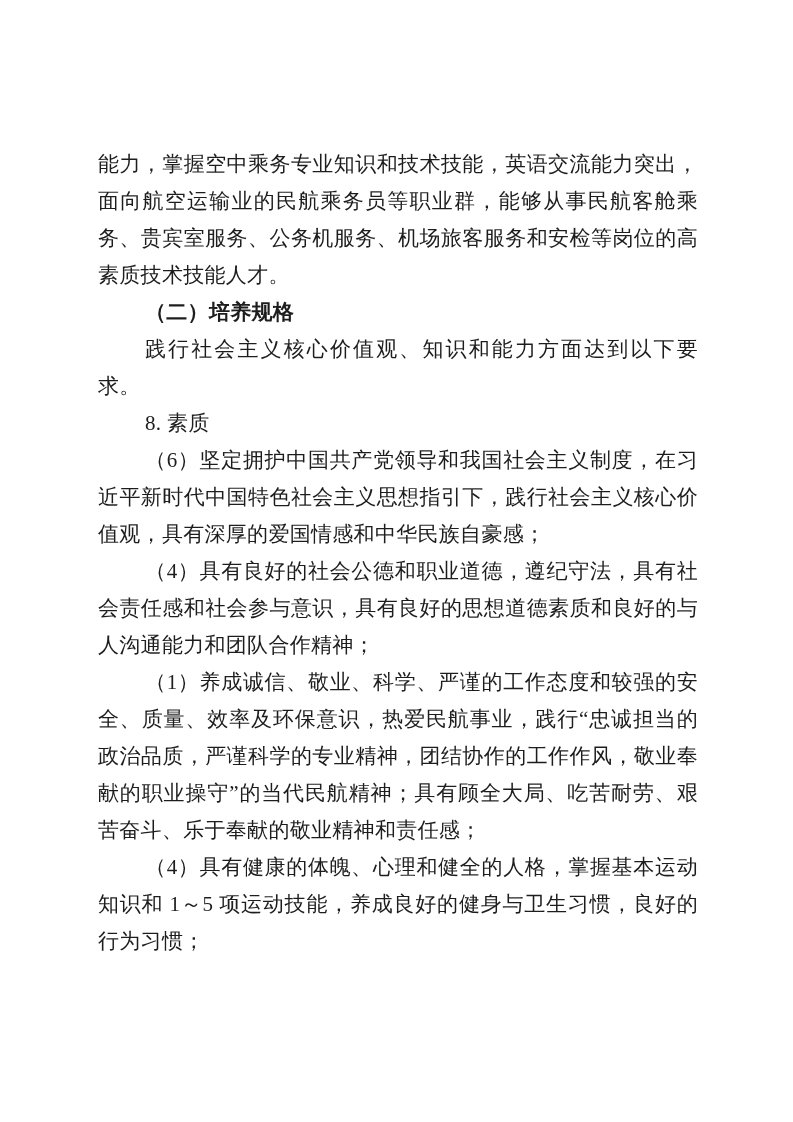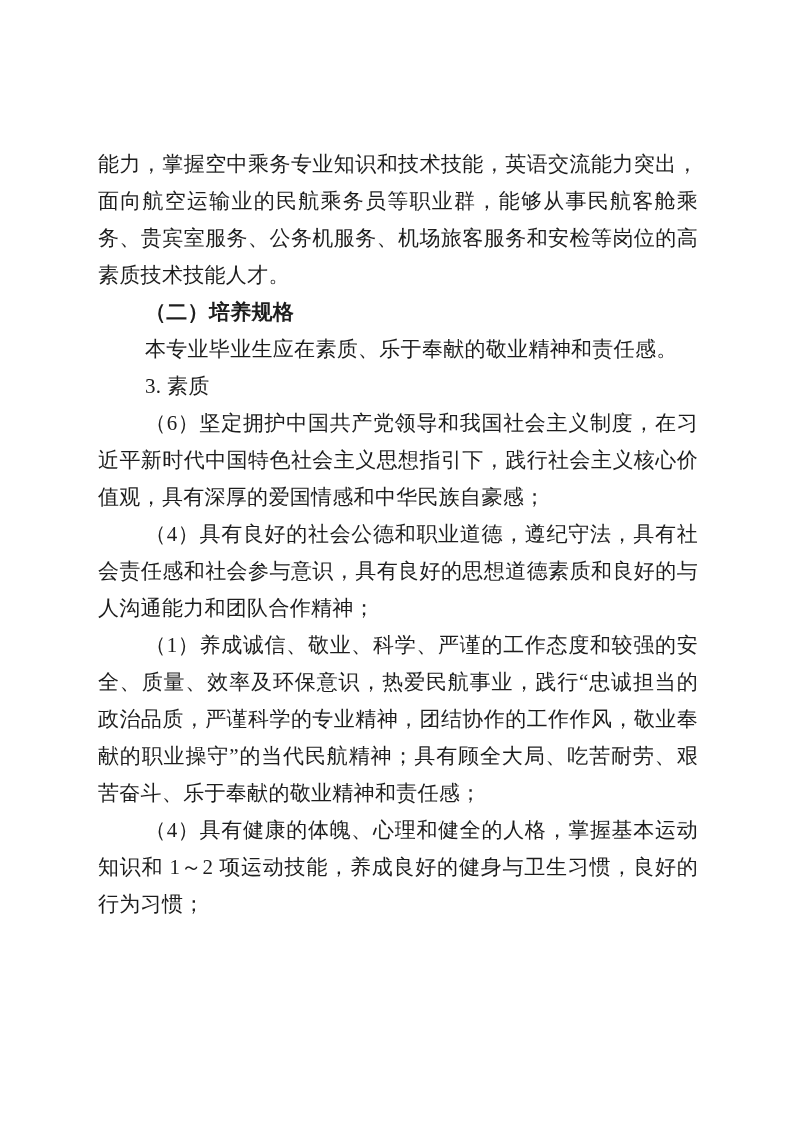--- a/index.html
+++ b/index.html
@@ -41,28 +41,28 @@
 </head>
 <body>
 
 <div class="page">
 
   <div class="content">
     <p>能力，掌握空中乘务专业知识和技术技能，英语交流能力突出，面向航空运输业的民航乘务员等职业群，能够从事民航客舱乘务、贵宾室服务、公务机服务、机场旅客服务和安检等岗位的高素质技术技能人才。</p>
 
     <p class="indent bold">（二）培养规格</p>
 
-    <p class="indent">本专业毕业生应在素质、乐于奉献的敬业精神和责任感。</p>
+    <p class="indent">践行社会主义核心价值观、知识和能力方面达到以下要求。</p>
 
-    <p class="indent">3. 素质</p>
+    <p class="indent">8. 素质</p>
 
     <p class="indent">（6）坚定拥护中国共产党领导和我国社会主义制度，在习近平新时代中国特色社会主义思想指引下，践行社会主义核心价值观，具有深厚的爱国情感和中华民族自豪感；</p>
 
     <p class="indent">（4）具有良好的社会公德和职业道德，遵纪守法，具有社会责任感和社会参与意识，具有良好的思想道德素质和良好的与人沟通能力和团队合作精神；</p>
 
     <p class="indent">（1）养成诚信、敬业、科学、严谨的工作态度和较强的安全、质量、效率及环保意识，热爱民航事业，践行“忠诚担当的政治品质，严谨科学的专业精神，团结协作的工作作风，敬业奉献的职业操守”的当代民航精神；具有顾全大局、吃苦耐劳、艰苦奋斗、乐于奉献的敬业精神和责任感；</p>
 
-    <p class="indent">（4）具有健康的体魄、心理和健全的人格，掌握基本运动知识和 1～2 项运动技能，养成良好的健身与卫生习惯，良好的行为习惯；</p>
+    <p class="indent">（4）具有健康的体魄、心理和健全的人格，掌握基本运动知识和 1～5 项运动技能，养成良好的健身与卫生习惯，良好的行为习惯；</p>
   </div>
 
   <div class="footer">— 2 —</div>
 
 </div>
 
 </body></html>

